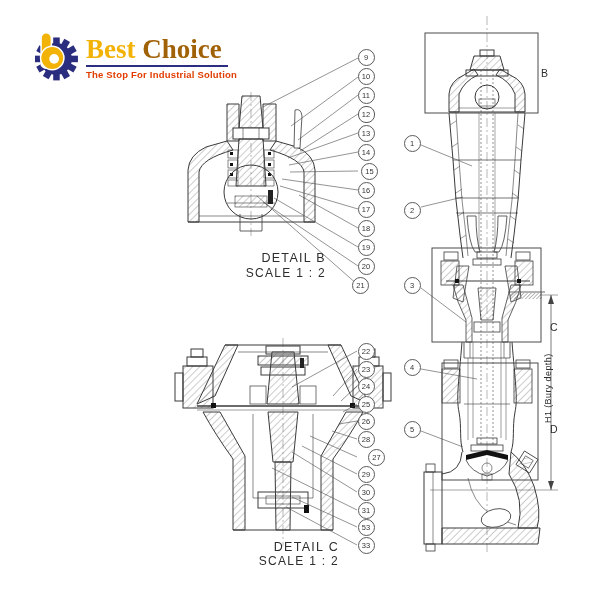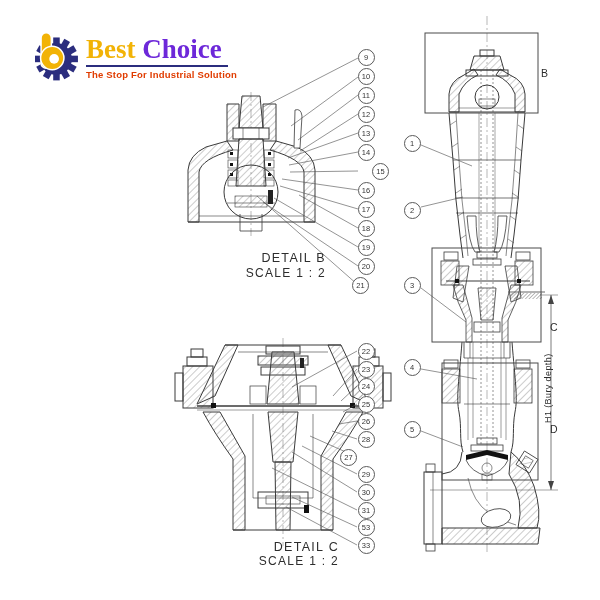--- a/index.html
+++ b/index.html
@@ -16,21 +16,21 @@
   .boxlabel{position:absolute;font-size:10.5px;color:#2d2d2d;}
   .dimtext{position:absolute;left:543px;top:337px;height:86px;
            writing-mode:vertical-rl;transform:rotate(180deg);
            font-size:9px;letter-spacing:.4px;color:#2d2d2d;white-space:nowrap;}
   
   .logo{position:absolute;left:28px;top:30px;width:210px;height:58px;display:flex;align-items:flex-start;}
   .logo-glyph{width:56px;height:56px;flex:0 0 auto;}
   .logo-text{margin-left:2px;padding-top:6px;}
   .brand{font-family:"Liberation Serif",serif;font-weight:bold;font-size:27px;line-height:27px;white-space:nowrap;}
   .brand .w1{color:#F2B306;}
-  .brand .w2{color:#6d28d9;margin-top:28px;}
+  .brand .w2{color:#a16207;margin-top:28px;}
   .brand-rule{height:2px;background:#2B2D7E;margin-top:2px;width:142px;}
   .tagline{color:#E03C00;font-size:9.5px;font-weight:bold;letter-spacing:.2px;margin-top:2px;white-space:nowrap;}
 </style>
 </head>
 <body>
 
 <div id="stage">
 
   <svg class="lineart" width="600" height="600" viewBox="0 0 600 600">
     <defs>
@@ -315,37 +315,37 @@
 
 
   <div class="boxlabel" style="left:541px;top:67px;">B</div>
   <div class="boxlabel" style="left:550px;top:321px;">C</div>
   <div class="boxlabel" style="left:550px;top:423px;">D</div>
 
   <div class="dimtext">H1  (Bury depth)</div>
 <div class="balloon" style="left: 357.5px; top: 48.5px;">9</div>
     <div class="balloon" style="left: 357.5px; top: 67.5px;">10</div>
     <div class="balloon" style="left: 357.5px; top: 86.5px;">11</div>
-    <div class="balloon" style="left: 357.5px; top: 105.5px;">12</div>
+    <div class="balloon" style="left: 357.5px; top: 105.5px; border-radius: 8px;">12</div>
     <div class="balloon" style="left: 357.5px; top: 124.5px;">13</div>
     <div class="balloon" style="left: 357.5px; top: 143.5px;">14</div>
-    <div class="balloon" style="left: 372px; top: 162.5px;">15</div>
+    <div class="balloon" style="left: 361px; top: 162.5px;">15</div>
     <div class="balloon" style="left: 357.5px; top: 181.5px;">16</div>
     <div class="balloon" style="left: 357.5px; top: 200.5px;">17</div>
     <div class="balloon" style="left: 357.5px; top: 219.5px;">18</div>
     <div class="balloon" style="left: 357.5px; top: 238.5px;">19</div>
     <div class="balloon" style="left: 357.5px; top: 257.5px;">20</div>
     <div class="balloon" style="left: 352px; top: 276.5px;">21</div>
     <div class="balloon" style="left: 357.5px; top: 342.5px;">22</div>
     <div class="balloon" style="left: 357.5px; top: 360.5px;">23</div>
     <div class="balloon" style="left: 357.5px; top: 377.5px;">24</div>
     <div class="balloon" style="left: 357.5px; top: 395.5px;">25</div>
     <div class="balloon" style="left: 357.5px; top: 412.5px;">26</div>
     <div class="balloon" style="left: 357.5px; top: 430.5px;">28</div>
-    <div class="balloon" style="left: 340px; top: 448.5px;">27</div>
+    <div class="balloon" style="left: 368px; top: 448.5px;">27</div>
     <div class="balloon" style="left: 357.5px; top: 465.5px;">29</div>
     <div class="balloon" style="left: 357.5px; top: 483.5px;">30</div>
     <div class="balloon" style="left: 357.5px; top: 501.5px;">31</div>
     <div class="balloon" style="left: 357.5px; top: 518.5px;">53</div>
     <div class="balloon" style="left: 357.5px; top: 536.5px;">33</div>
     <div class="balloon" style="left: 403.5px; top: 134.5px;">1</div>
     <div class="balloon" style="left: 403.5px; top: 201.5px;">2</div>
     <div class="balloon" style="left: 403.5px; top: 276.5px;">3</div>
     <div class="balloon" style="left: 403.5px; top: 358.5px;">4</div>
     <div class="balloon" style="left: 403.5px; top: 420.5px;">5</div>

